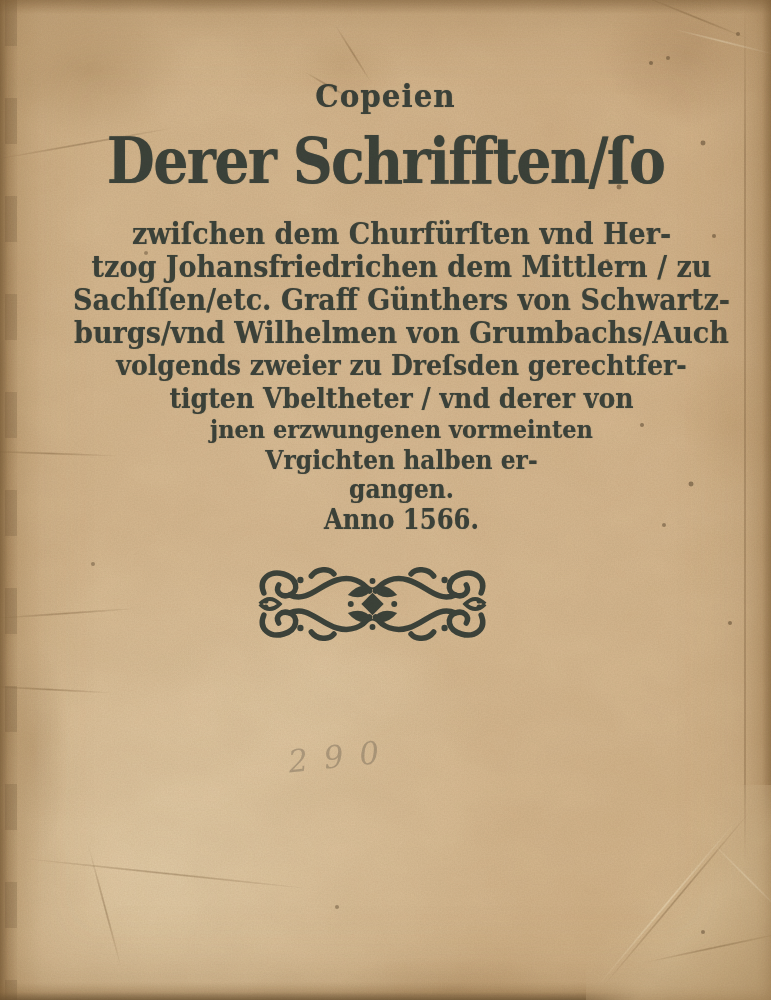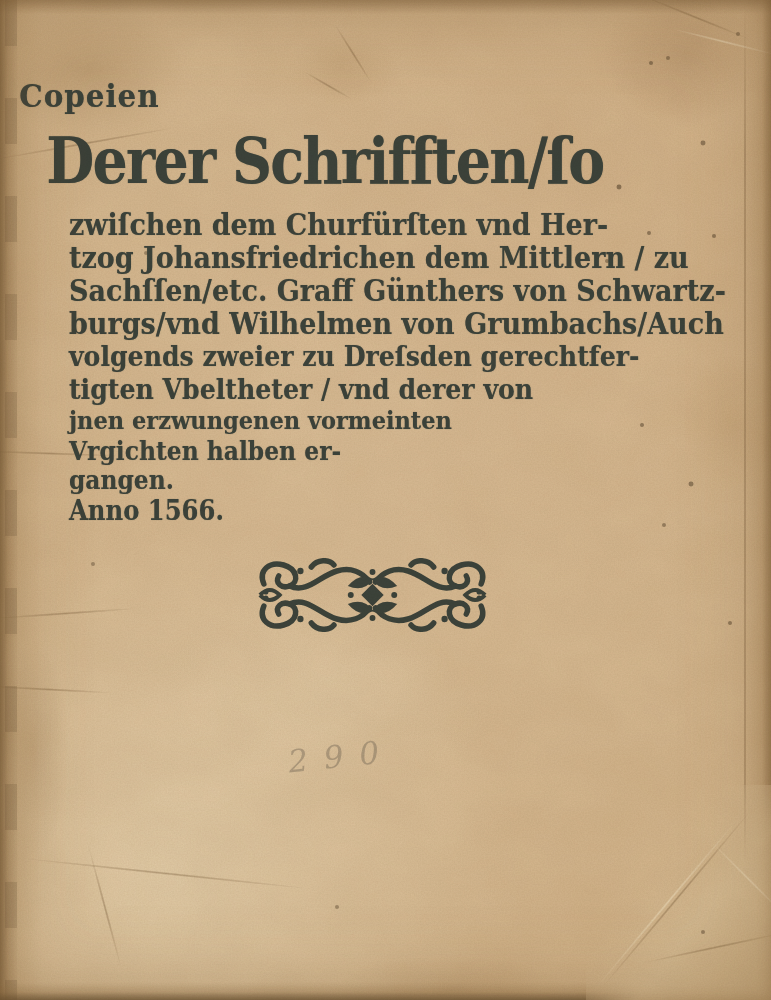--- a/index.html
+++ b/index.html
@@ -61,27 +61,27 @@
     box-shadow:
       618px 186px 0 1.5px rgba(80,62,40,.55), 650px 62px 0 1px rgba(80,62,40,.5),
       667px 57px 0 1px rgba(80,62,40,.45), 702px 142px 0 1.5px rgba(80,62,40,.5),
       713px 235px 0 1px rgba(80,62,40,.5), 737px 33px 0 1px rgba(80,62,40,.45),
       641px 424px 0 1px rgba(80,62,40,.5), 690px 483px 0 1.5px rgba(80,62,40,.5),
       663px 524px 0 1px rgba(80,62,40,.45), 729px 622px 0 1px rgba(80,62,40,.5),
       702px 931px 0 1px rgba(80,62,40,.45), 145px 252px 0 1px rgba(80,62,40,.4),
       92px 563px 0 1px rgba(80,62,40,.4), 336px 906px 0 1px rgba(80,62,40,.4),
       606px 260px 0 1px rgba(80,62,40,.45), 648px 232px 0 1px rgba(80,62,40,.5);}
   .text-col{
-    position:absolute;inset:0;z-index:2;text-align:left;padding-top:78px;
+    position:absolute;inset:0;z-index:2;text-align:center;padding-top:78px;
     color:var(--ink);font-weight:bold;text-shadow:0 0 1px rgba(61,68,60,.55);
   }
   .head{font-size:31px;line-height:36px;letter-spacing:1px;transform:scaleX(.95);}
   .main-title{margin:0;font-size:63px;line-height:94px;letter-spacing:-2px;
     transform:scaleX(.88);transform-origin:50% 50%;white-space:nowrap;font-weight:bold;}
-  .subs{margin-top:0;padding-left:32px;}
+  .subs{margin-top:9px;padding-left:32px;}
   .sub{transform:scaleX(.9);transform-origin:50% 50%;white-space:nowrap;}
   .s0,.s1,.s2,.s3{font-size:30px;line-height:33px;}
   .s4,.s5{font-size:28px;line-height:33px;}
   .s6{font-size:25px;line-height:30px;}
   .s7{font-size:26px;line-height:30px;}
   .s8{font-size:26px;line-height:29px;}
   .s9{font-size:27px;line-height:31px;}
   .ornament{position:relative;margin:32px 0 0 254px;width:237px;height:74px;color:var(--ink);}
   .ornament svg{width:100%;height:100%;display:block;}
   .pencil{

